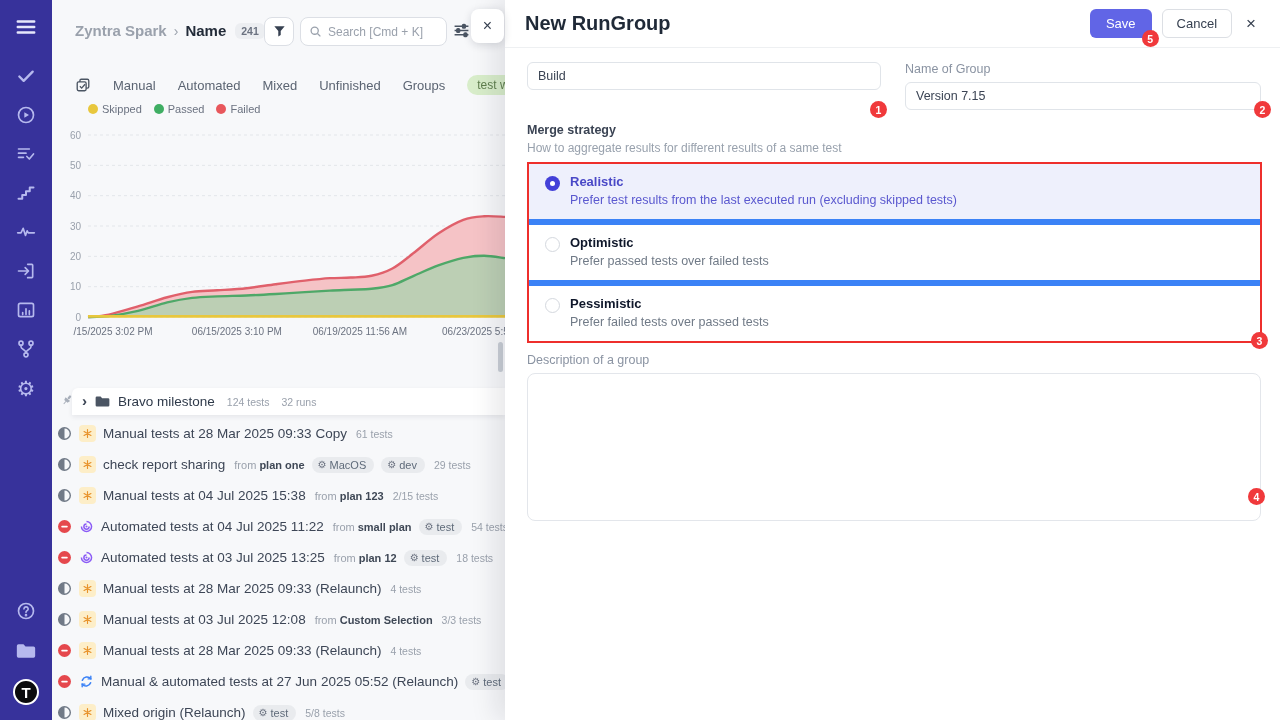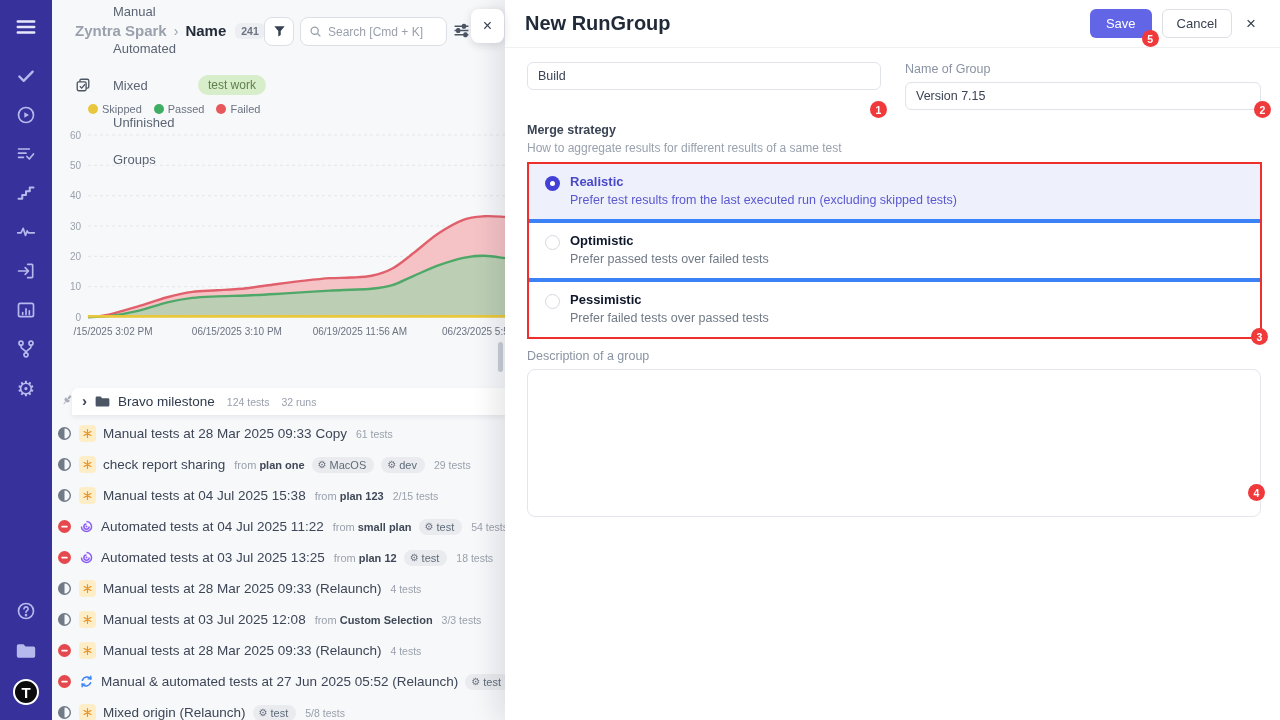--- a/index.html
+++ b/index.html
@@ -70,21 +70,21 @@
   .fields-row { display:flex; gap:24px; }
   .field { position:relative; }
   .field.f1 { width:354px; } .field.f2 { width:356px; }
   .field-label { font-size:12.5px; color:#8a93a2; margin-bottom:6px; }
   .field input { width:100%; height:28px; border:1px solid #e0e4e9; border-radius:6px; padding:0 10px; font-size:12.5px; color:#3b4454; font-family:"Liberation Sans",sans-serif; outline:none; background:#fff; }
 
   .merge-label { margin-top:13px; font-size:12.5px; font-weight:700; color:#3b4454; }
   .merge-helper { margin-top:4px; font-size:12px; color:#98a1ad; }
 
   .merge-box { position:relative; margin-top:7px; width:735px; border:2px solid #ee2f2c; background:#fff; }
-  .radio-row { display:flex; gap:10px; padding:10px 14px 12px 16px; border-bottom:4px solid #3b82f6; cursor:pointer; }
+  .radio-row { display:flex; gap:10px; padding:10px 14px 12px 16px; border-bottom:6px solid #3b82f6; cursor:pointer; }
   .radio-row:last-child { border-bottom:none; }
   .radio-row.selected { background:#eef0fc; }
   .radio-circle { width:15px; height:15px; border-radius:50%; border:1.5px solid #d4d8de; background:#fff; flex:none; margin-top:2px; }
   .radio-row.selected .radio-circle { border:none; background:#4340d8; position:relative; }
   .radio-row.selected .radio-circle::after { content:""; position:absolute; left:5px; top:5px; width:5px; height:5px; background:#fff; border-radius:50%; }
   .radio-title { font-size:13px; font-weight:700; color:#0f172a; }
   .radio-desc { font-size:12.5px; color:#707a87; margin-top:4px; }
   .radio-row.selected .radio-title { color:#4a49c7; }
   .radio-row.selected .radio-desc { color:#5a58cf; }
 
@@ -216,21 +216,21 @@
   </header>
 
   <div class="tabs-row">
     <span class="select-ico">
       <svg width="16" height="16" viewBox="0 0 18 18" fill="none" stroke="#4b5563" stroke-width="1.5">
         <rect x="5.5" y="2.5" width="10" height="10" rx="1.6"></rect>
         <rect x="2.5" y="5.5" width="10" height="10" rx="1.6" fill="#f7f8fa"></rect>
         <path d="M5.5 10.5l2 2 3.8-4.4"></path>
       </svg>
     </span>
-    <span id="tabs-container" style="display:flex;gap:22px;flex-direction:column;">
+    <span id="tabs-container" style="display:flex;gap:22px;">
         <span class="tab">Manual</span>
         <span class="tab">Automated</span>
         <span class="tab">Mixed</span>
         <span class="tab">Unfinished</span>
         <span class="tab">Groups</span>
       </span>
     <span class="tag-chip">test work</span>
   </div>
 
   <div class="legend" id="legend">

